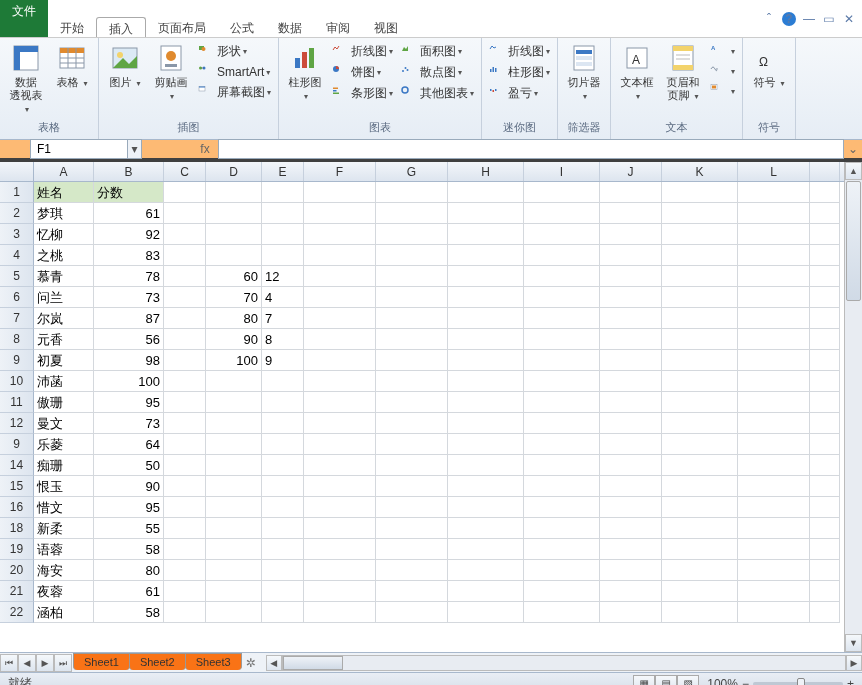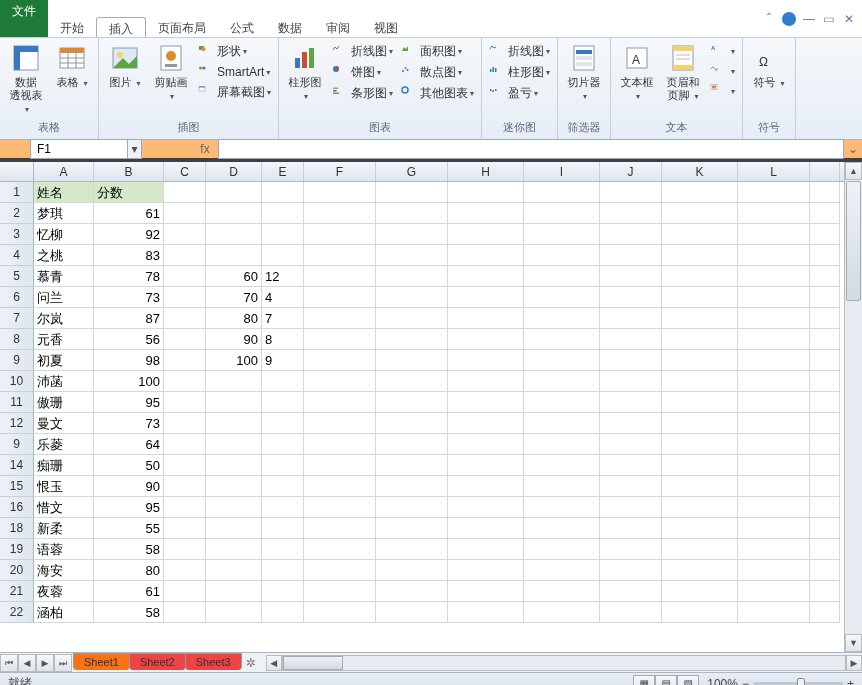--- a/index.html
+++ b/index.html
@@ -39,21 +39,21 @@
 .cell{border-right:1px solid #d4d8dd;border-bottom:1px solid #d4d8dd;padding:0 3px;line-height:21px;font-size:13px;color:#000;overflow:hidden;white-space:nowrap}
 .cell.hdr{background:#d5e8c8;font-weight:normal;text-align:left}
 .cell.num{text-align:right}
 .cell.txt{text-align:left}
 .vscroll{width:18px;background:#e8ecf2;border-left:1px solid #bbb;display:flex;flex-direction:column}
 .vscroll .arr{height:18px;background:linear-gradient(#f5f8fb,#dde5ef);border:1px solid #bbb;text-align:center;font-size:9px;line-height:16px;color:#555}
 .vscroll .thumb{height:120px;margin:1px;background:linear-gradient(#eef2f7,#d0dae6);border:1px solid #aaa;border-radius:2px}
 .tabsrow{display:flex;height:20px;background:#eef2f7;border-top:1px solid #a8b8cc;align-items:center}
 .tabnav{display:flex}
 .tabnav span{width:18px;height:18px;border:1px solid #bbb;background:linear-gradient(#f5f8fb,#dde5ef);text-align:center;font-size:9px;line-height:16px;color:#555}
-.stab{padding:2px 10px;border:1px solid #999;border-bottom:none;margin-left:-1px;background:#ef4444;font-size:11px;color:#333;border-radius:0 0 4px 4px;position:relative;top:-1px;cursor:pointer}
+.stab{padding:2px 10px;border:1px solid #999;border-bottom:none;margin-left:-1px;background:#f97316;font-size:11px;color:#333;border-radius:0 0 4px 4px;position:relative;top:-1px;cursor:pointer}
 .stab.active{background:#f97316}
 .hscroll{flex:1;display:flex;align-items:center;margin-left:10px}
 .hscroll .track{flex:1;height:16px;background:#e8ecf2;border:1px solid #bbb;position:relative}
 .hscroll .thumb{position:absolute;left:0;top:0;height:14px;width:60px;background:linear-gradient(#eef2f7,#d0dae6);border:1px solid #aaa}
 .hscroll .arr{width:16px;height:16px;background:linear-gradient(#f5f8fb,#dde5ef);border:1px solid #bbb;text-align:center;font-size:9px;line-height:14px;color:#555}
 .status{display:flex;height:22px;background:linear-gradient(#e9eef5,#d5dde8);border-top:1px solid #a8b8cc;align-items:center;padding:0 8px;font-size:11px;color:#444}
 .status .views{margin-left:auto;display:flex;gap:0}
 .status .vbtn{width:22px;height:18px;border:1px solid #aaa;background:linear-gradient(#f5f8fb,#dde5ef);text-align:center;font-size:10px;line-height:16px}
 .zoom{display:flex;align-items:center;gap:4px;margin-left:8px}
 .zoom .slider{width:90px;height:4px;background:#bfc8d4;position:relative;border-radius:2px}

